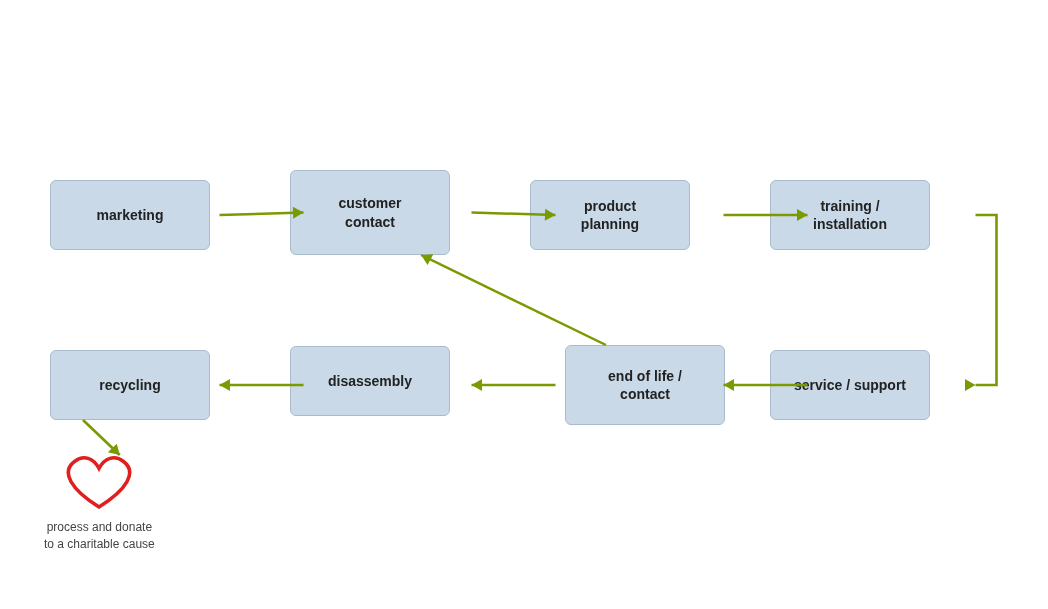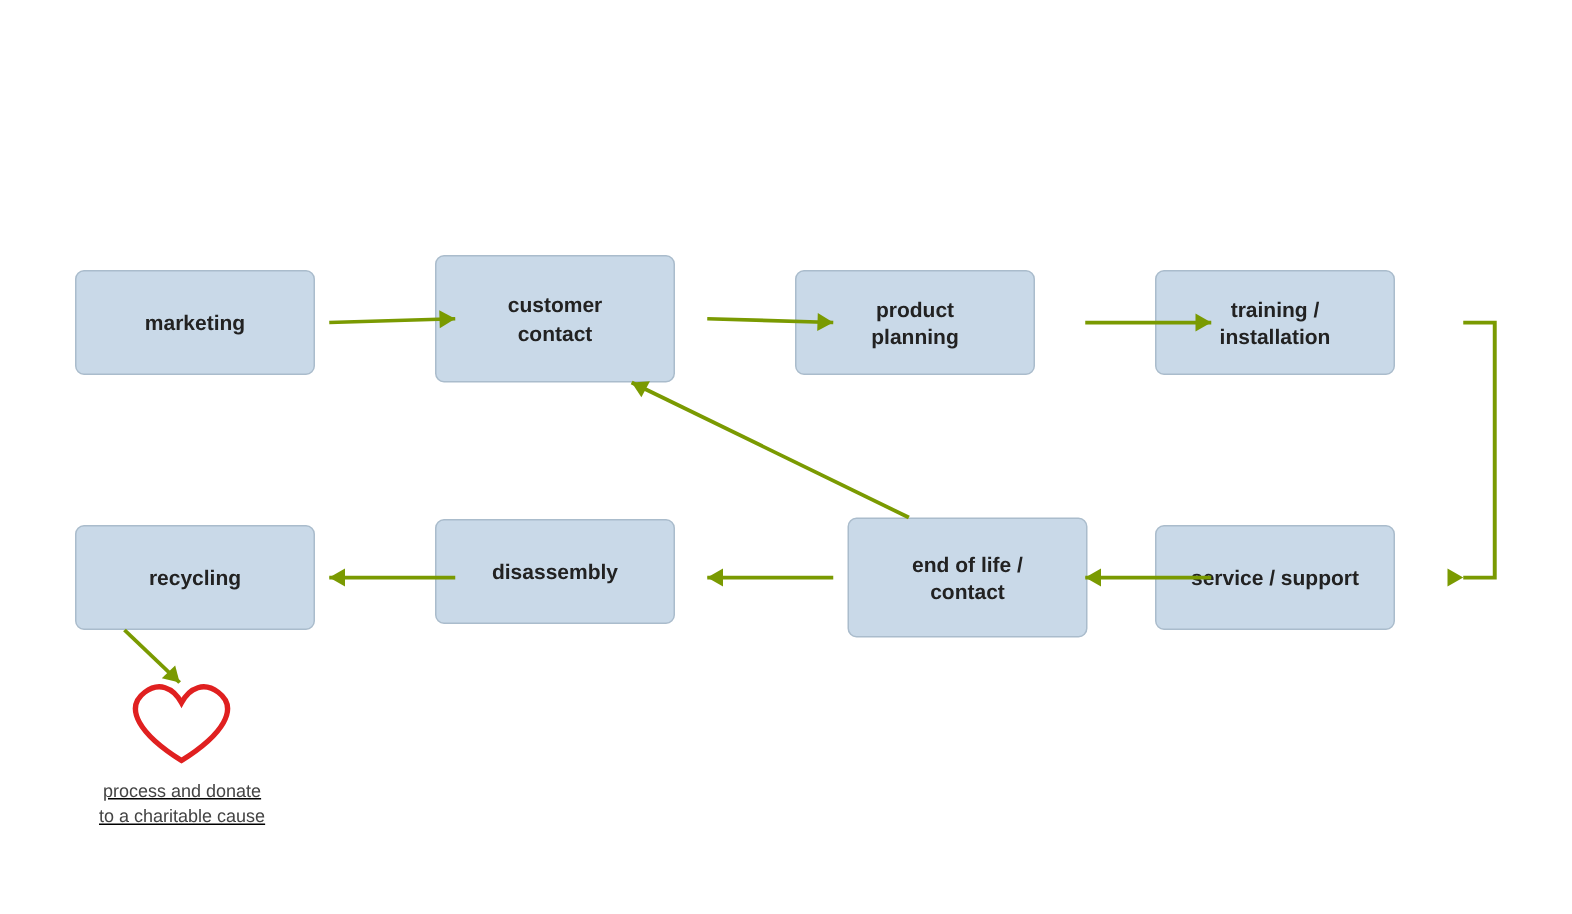--- a/index.html
+++ b/index.html
@@ -79,21 +79,21 @@
   <div class="flow-grid" id="flow-grid" style="position: relative; height: 460px;">
 
   <div class="box" style="left: 30px; top: 130px; width: 160px; height: 70px; padding: 8px;">marketing</div>
       <div class="box" style="left: 270px; top: 120px; width: 160px; height: 85px; padding: 5px;">customer<br>contact</div>
       <div class="box" style="left: 510px; top: 130px; width: 160px; height: 70px; padding: 8px;">product<br>planning</div>
       <div class="box" style="left: 750px; top: 130px; width: 160px; height: 70px; padding: 8px;">training /<br>installation</div>
       <div class="box" style="left: 750px; top: 300px; width: 160px; height: 70px; padding: 8px;">service / support</div>
       <div class="box" style="left: 510px; top: 295px; width: 160px; height: 80px; padding: 8px; margin-left: 35px;">end of life /<br>contact</div>
       <div class="box" style="left: 270px; top: 296px; width: 160px; height: 70px; padding: 8px;">disassembly</div>
       <div class="box" style="left: 30px; top: 300px; width: 160px; height: 70px; padding: 8px;">recycling</div>
-      <div class="heart-container" style="position: absolute; left: 46px; top: 400px; text-decoration: underline;">
+      <div class="heart-container" style="position: absolute; left: 24px; top: 400px;">
   <svg class="heart-svg" viewBox="0 0 100 90">
     <path d="M50 80 C10 55, -5 30, 15 15 C28 5, 42 10, 50 25 C58 10, 72 5, 85 15 C105 30, 90 55, 50 80Z" fill="none" stroke="#e02020" stroke-width="5" stroke-linecap="round"></path>
   </svg>
   <div class="heart-label">process and donate<br>to a charitable cause</div>
 </div>
       <svg class="arrows-svg" viewBox="0 0 960 460" preserveAspectRatio="none">
         <g>
           <line x1="190" y1="165" x2="270" y2="162.5" stroke="#7a9a01" stroke-width="2.5"></line>
           <polygon points="270,162.5 260.19228775339553,168.80941998029968 259.81747072486286,156.81527506725476" fill="#7a9a01"></polygon>
         </g>

